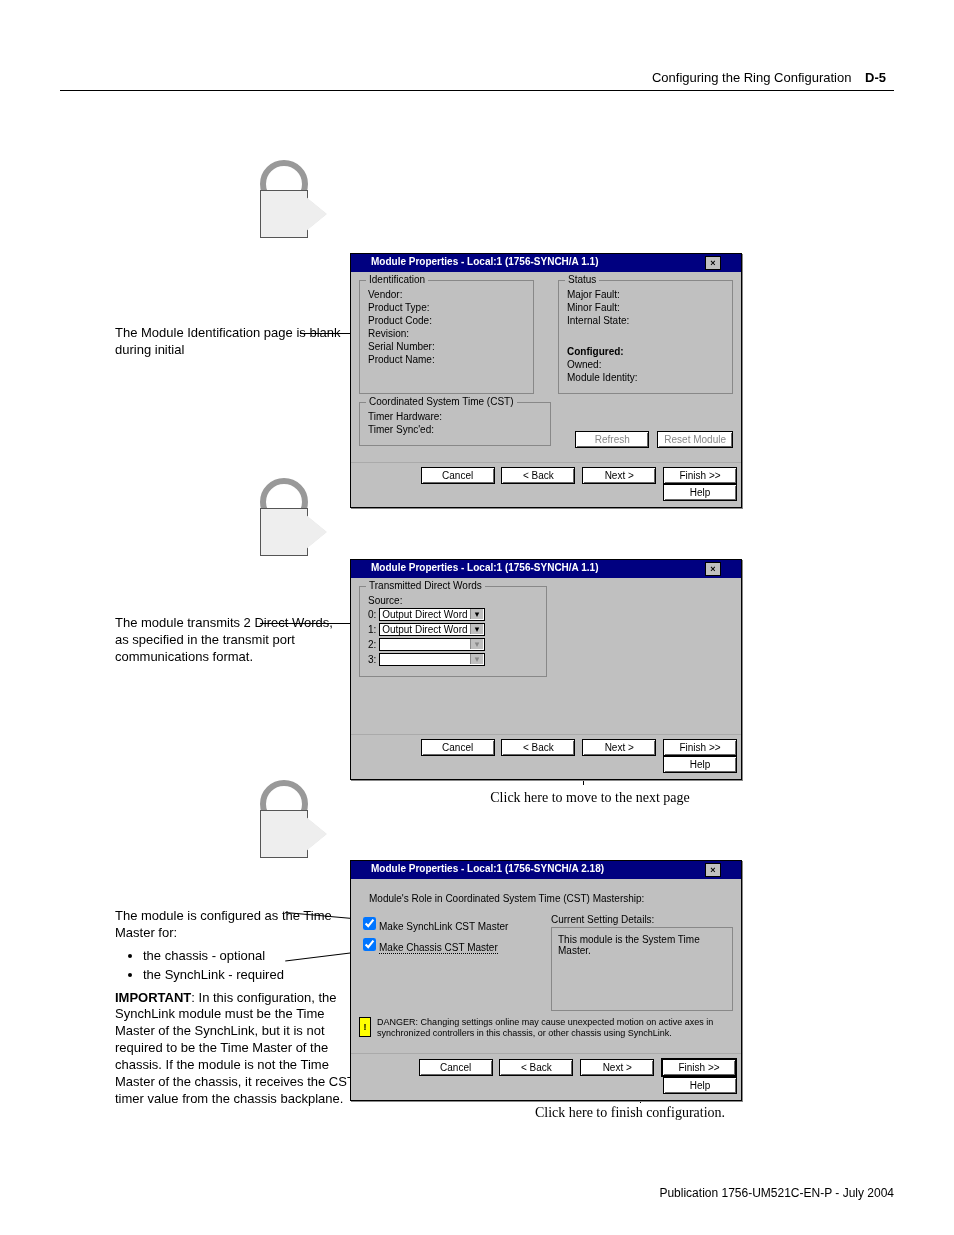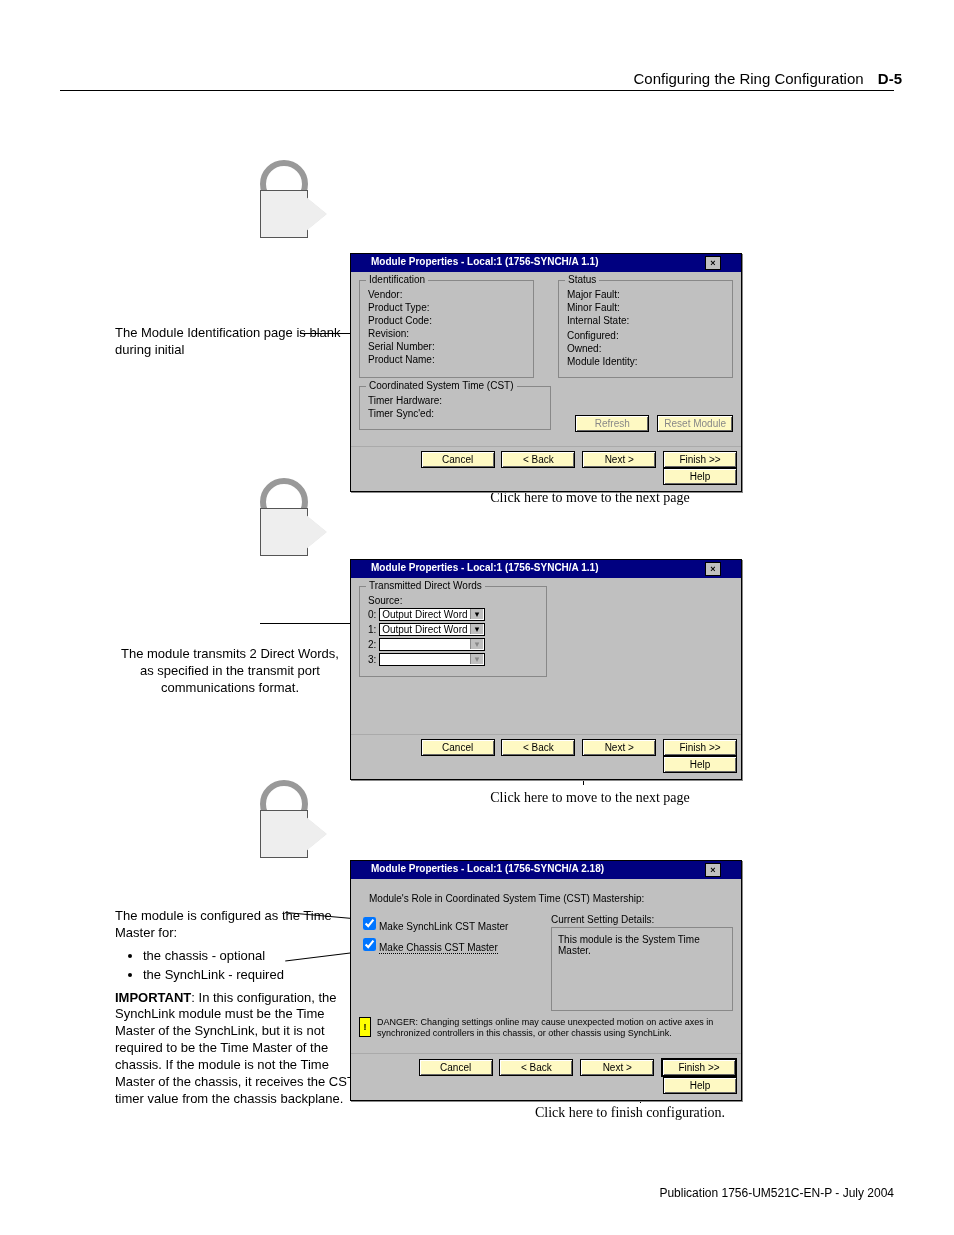--- a/index.html
+++ b/index.html
@@ -7,22 +7,22 @@
     font-family: "Helvetica Neue", Arial, sans-serif;
     font-size: 12px;
     color: #000;
     width: 954px;
     height: 1235px;
     position: relative;
   }
   .header {
     position: absolute;
     top: 70px;
-    right: 52px;
-    font-size: 15px;
+    right: 68px;
+    font-size: 13px;
   }
   .header .pn { font-weight: bold; margin-left: 10px; }
   .hr {
     position: absolute;
     top: 90px;
     left: 60px;
     right: 60px;
     border-top: 1px solid #000;
   }
   .footer {
@@ -132,21 +132,21 @@
   .btnrow {
     text-align: right;
     padding: 4px 4px 6px 4px;
     border-top: 1px solid #aaa;
   }
   .wbtn {
     display: inline-block;
     min-width: 60px;
     padding: 2px 6px;
     margin-left: 4px;
-    background: #fef9c3;
+    background: #ffffff;
     border: 1px solid #000;
     box-shadow: inset 1px 1px 0 #fff, inset -1px -1px 0 #666;
     text-align: center;
     font-size: 10px;
   }
   .disabled { color: #888; }
   .combo {
     display: inline-block;
     background: #fff;
     border: 1px solid #000;
@@ -214,21 +214,21 @@
     <div class="block"></div>
     <div class="head"></div>
 </div>
 <div class="turn-arrow" style="top:780px; left:250px;">
   <div class="ring"></div>
     <div class="block"></div>
     <div class="head"></div>
 </div>
 
 <div class="side-text" style="top:325px;">The Module Identification page is blank during initial</div>
-<div class="side-text" style="top:646px;text-align:center;">The module transmits 2 Direct Words, as specified in the transmit port communications format.</div>
+<div class="side-text" style="top:615px;">The module transmits 2 Direct Words, as specified in the transmit port communications format.</div>
 <div class="side-text" style="top:908px; width:240px;">
   <div>The module is configured as the Time Master for:</div>
   <ul>
     <li>the chassis - optional</li>
     <li>the SynchLink - required</li>
   </ul>
   <div>
     <b>IMPORTANT</b><span>: In this configuration, the SynchLink module must be the Time Master of the SynchLink, but it is not required to be the Time Master of the chassis. If the module is not the Time Master of the chassis, it receives the CST timer value from the chassis backplane.</span>
   </div>
 </div>
@@ -259,21 +259,21 @@
         <div class="row">Product Code:</div>
         <div class="row">Revision:</div>
         <div class="row">Serial Number:</div>
         <div class="row">Product Name:</div>
       </div>
       <div class="group" style="flex:1;">
         <div class="legend">Status</div>
         <div class="row">Major Fault:</div>
         <div class="row">Minor Fault:</div>
         <div class="row">Internal State:</div>
-        <div class="row" style="margin-top:4px;">Configured:</div>
+        <div class="row" style="margin-top:20px;font-weight:bold;">Configured:</div>
         <div class="row">Owned:</div>
         <div class="row">Module Identity:</div>
       </div>
     </div>
     <div style="display:flex; gap:8px;">
       <div class="group" style="flex:1;">
         <div class="legend">Coordinated System Time (CST)</div>
         <div class="row">Timer Hardware:</div>
         <div class="row">Timer Sync'ed:</div>
       </div>

